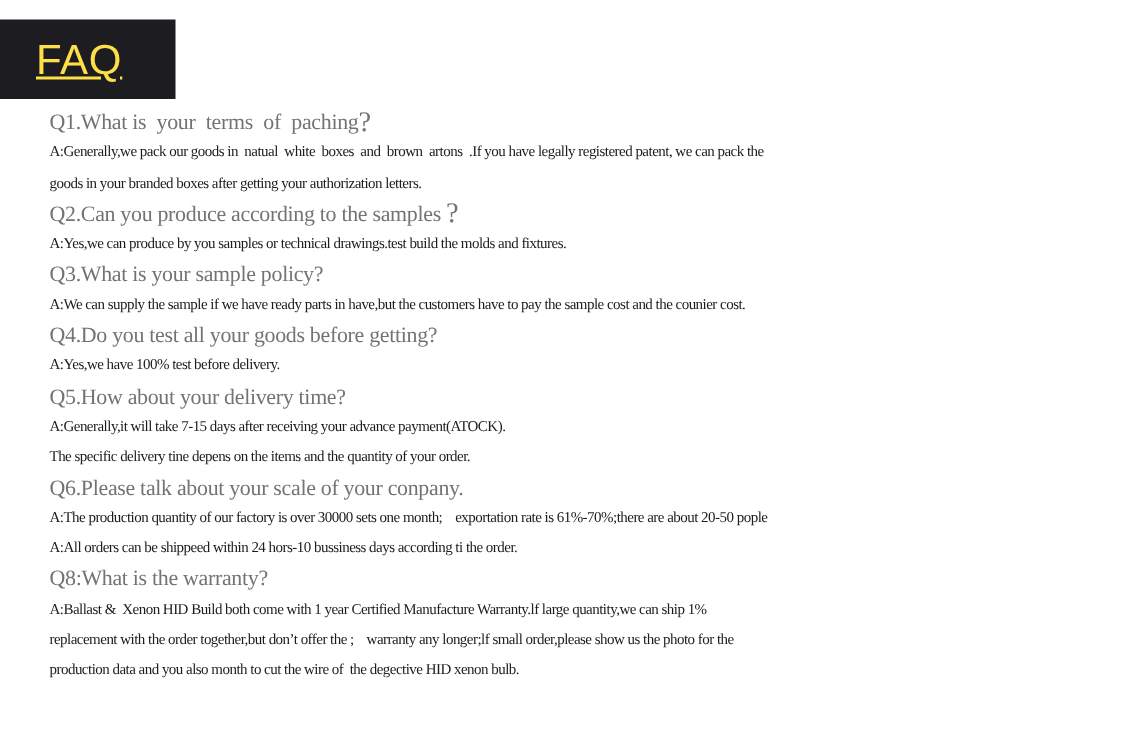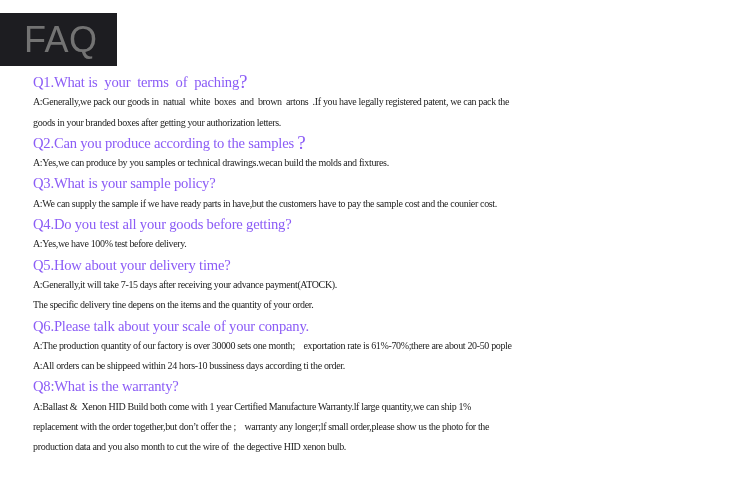--- a/index.html
+++ b/index.html
@@ -20,39 +20,40 @@
     top: 13px;
     width: 117px;
     height: 53px;
     background: #1d1d21;
     box-sizing: border-box;
     display: flex;
     align-items: center;
     padding-left: 24px;
   }
   .banner-label {
-    color: #737373;
+    color: #fde047;
     font-family: "Liberation Sans", sans-serif;
-    font-size: 36px;
+    font-size: 28px;
     letter-spacing: 0.5px;
+    text-decoration: underline;
   }
   .content {
     position: absolute;
     left: 33px;
     top: 72px;
     width: 712px;
   }
   .line {
     white-space: pre;
     font-family: "Liberation Serif", serif;
     height: 20.3px;
     line-height: 20.3px;
   }
   .q {
-    color: #8b5cf6;
+    color: #737373;
     font-size: 14.6px;
     letter-spacing: -0.2px;
   }
   .a {
     color: #1c1c1c;
     font-size: 10px;
     letter-spacing: -0.35px;
   }
   .bigmark {
     font-size: 19px;
@@ -65,21 +66,21 @@
 
 <div class="page">
   <div class="banner">
     <span class="banner-label">FAQ</span>
   </div>
   <div class="content" id="faq-content">
       <div class="line q"><span>Q1.What is  your  terms  of  paching</span><span class="bigmark">?</span></div>
       <div class="line a">A:Generally,we pack our goods in  natual  white  boxes  and  brown  artons  .If you have legally registered patent, we can pack the</div>
       <div class="line a">goods in your branded boxes after getting your authorization letters.</div>
       <div class="line q"><span>Q2.Can you produce according to the samples </span><span class="bigmark">?</span></div>
-      <div class="line a">A:Yes,we can produce by you samples or technical drawings.wecan build the molds and fixtures.</div>
+      <div class="line a">A:Yes,we can produce by you samples or technical drawings.test build the molds and fixtures.</div>
       <div class="line q"><span>Q3.What is your sample policy?</span></div>
       <div class="line a">A:We can supply the sample if we have ready parts in have,but the customers have to pay the sample cost and the counier cost.</div>
       <div class="line q"><span>Q4.Do you test all your goods before getting?</span></div>
       <div class="line a">A:Yes,we have 100% test before delivery.</div>
       <div class="line q"><span>Q5.How about your delivery time?</span></div>
       <div class="line a">A:Generally,it will take 7-15 days after receiving your advance payment(ATOCK).</div>
       <div class="line a">The specific delivery tine depens on the items and the quantity of your order.</div>
       <div class="line q"><span>Q6.Please talk about your scale of your conpany.</span></div>
       <div class="line a">A:The production quantity of our factory is over 30000 sets one month;    exportation rate is 61%-70%;there are about 20-50 pople</div>
       <div class="line a">A:All orders can be shippeed within 24 hors-10 bussiness days according ti the order.</div>

